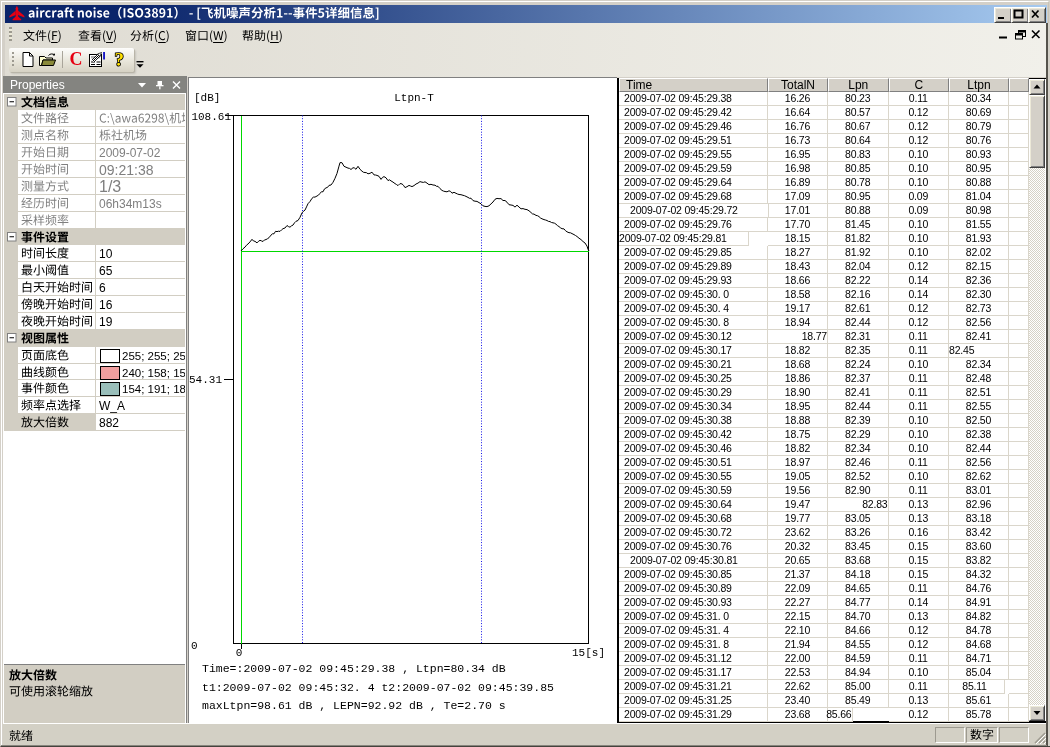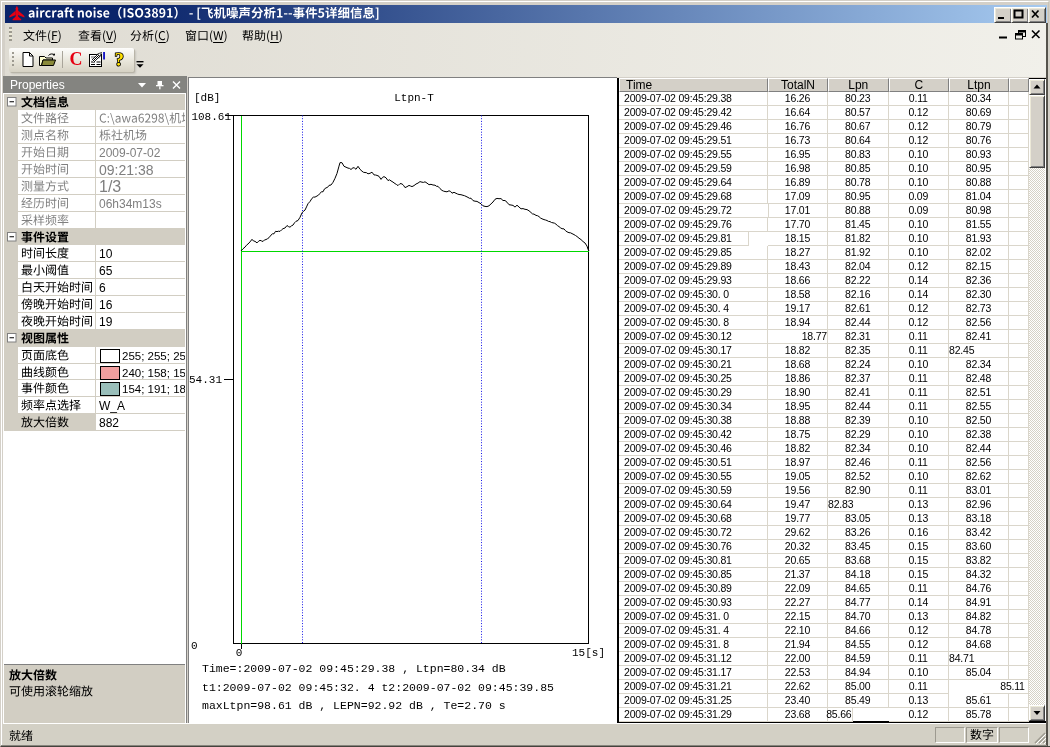--- a/index.html
+++ b/index.html
@@ -405,33 +405,33 @@
 <div class="cell" style="left:827px;top:175px;width:60.5px;height:14px;border-bottom:1px solid #dad6cb;border-right:1px solid #dad6cb;box-sizing:border-box;text-align:center;line-height:13px">80.78</div>
 <div class="cell" style="left:887.5px;top:175px;width:60.5px;height:14px;border-bottom:1px solid #dad6cb;border-right:1px solid #dad6cb;box-sizing:border-box;text-align:center;line-height:13px">0.10</div>
 <div class="cell" style="left:948px;top:175px;width:60px;height:14px;border-bottom:1px solid #dad6cb;border-right:1px solid #dad6cb;box-sizing:border-box;text-align:center;line-height:13px">80.88</div>
 <div class="cell" style="left:1008px;top:175px;width:20px;height:14px;border-bottom:1px solid #dad6cb;border-right:1px solid #dad6cb;box-sizing:border-box;text-align:center;line-height:13px"></div>
 <div class="cell" style="left:618px;top:189px;width:149px;height:14px;border-bottom:1px solid #dad6cb;border-right:1px solid #dad6cb;box-sizing:border-box;padding-left:5px;line-height:13px">2009-07-02 09:45:29.68</div>
 <div class="cell" style="left:767px;top:189px;width:60px;height:14px;border-bottom:1px solid #dad6cb;border-right:1px solid #dad6cb;box-sizing:border-box;text-align:center;line-height:13px">17.09</div>
 <div class="cell" style="left:827px;top:189px;width:60.5px;height:14px;border-bottom:1px solid #dad6cb;border-right:1px solid #dad6cb;box-sizing:border-box;text-align:center;line-height:13px">80.95</div>
 <div class="cell" style="left:887.5px;top:189px;width:60.5px;height:14px;border-bottom:1px solid #dad6cb;border-right:1px solid #dad6cb;box-sizing:border-box;text-align:center;line-height:13px">0.09</div>
 <div class="cell" style="left:948px;top:189px;width:60px;height:14px;border-bottom:1px solid #dad6cb;border-right:1px solid #dad6cb;box-sizing:border-box;text-align:center;line-height:13px">81.04</div>
 <div class="cell" style="left:1008px;top:189px;width:20px;height:14px;border-bottom:1px solid #dad6cb;border-right:1px solid #dad6cb;box-sizing:border-box;text-align:center;line-height:13px"></div>
-<div class="cell" style="left:618px;top:203px;width:150px;height:14px;border-bottom:1px solid #dad6cb;border-right:1px solid #dad6cb;box-sizing:border-box;padding-left:5px;line-height:13px">2009-07-02 09:45:29.72</div>
+<div class="cell" style="left:618px;top:203px;width:150px;height:14px;border-bottom:1px solid #dad6cb;border-right:1px solid #dad6cb;box-sizing:border-box;padding-left:11px;line-height:13px">2009-07-02 09:45:29.72</div>
 <div class="cell" style="left:767px;top:203px;width:60px;height:14px;border-bottom:1px solid #dad6cb;border-right:1px solid #dad6cb;box-sizing:border-box;text-align:center;line-height:13px">17.01</div>
 <div class="cell" style="left:827px;top:203px;width:60.5px;height:14px;border-bottom:1px solid #dad6cb;border-right:1px solid #dad6cb;box-sizing:border-box;text-align:center;line-height:13px">80.88</div>
 <div class="cell" style="left:887.5px;top:203px;width:60.5px;height:14px;border-bottom:1px solid #dad6cb;border-right:1px solid #dad6cb;box-sizing:border-box;text-align:center;line-height:13px">0.09</div>
 <div class="cell" style="left:948px;top:203px;width:60px;height:14px;border-bottom:1px solid #dad6cb;border-right:1px solid #dad6cb;box-sizing:border-box;text-align:center;line-height:13px">80.98</div>
 <div class="cell" style="left:1008px;top:203px;width:20px;height:14px;border-bottom:1px solid #dad6cb;border-right:1px solid #dad6cb;box-sizing:border-box;text-align:center;line-height:13px"></div>
 <div class="cell" style="left:618px;top:217px;width:149px;height:14px;border-bottom:1px solid #dad6cb;border-right:1px solid #dad6cb;box-sizing:border-box;padding-left:5px;line-height:13px">2009-07-02 09:45:29.76</div>
 <div class="cell" style="left:767px;top:217px;width:60px;height:14px;border-bottom:1px solid #dad6cb;border-right:1px solid #dad6cb;box-sizing:border-box;text-align:center;line-height:13px">17.70</div>
 <div class="cell" style="left:827px;top:217px;width:60.5px;height:14px;border-bottom:1px solid #dad6cb;border-right:1px solid #dad6cb;box-sizing:border-box;text-align:center;line-height:13px">81.45</div>
 <div class="cell" style="left:887.5px;top:217px;width:60.5px;height:14px;border-bottom:1px solid #dad6cb;border-right:1px solid #dad6cb;box-sizing:border-box;text-align:center;line-height:13px">0.10</div>
 <div class="cell" style="left:948px;top:217px;width:60px;height:14px;border-bottom:1px solid #dad6cb;border-right:1px solid #dad6cb;box-sizing:border-box;text-align:center;line-height:13px">81.55</div>
 <div class="cell" style="left:1008px;top:217px;width:20px;height:14px;border-bottom:1px solid #dad6cb;border-right:1px solid #dad6cb;box-sizing:border-box;text-align:center;line-height:13px"></div>
-<div class="cell" style="left:618px;top:231px;width:130px;height:14px;border-bottom:1px solid #dad6cb;border-right:1px solid #dad6cb;box-sizing:border-box;padding-left:5px;line-height:13px">2009-07-02 09:45:29.81</div>
+<div class="cell" style="left:618px;top:231px;width:130px;height:14px;border-bottom:1px solid #dad6cb;border-right:1px solid #dad6cb;box-sizing:border-box;line-height:13px">2009-07-02 09:45:29.81</div>
 <div class="cell" style="left:767px;top:231px;width:60px;height:14px;border-bottom:1px solid #dad6cb;border-right:1px solid #dad6cb;box-sizing:border-box;text-align:center;line-height:13px">18.15</div>
 <div class="cell" style="left:827px;top:231px;width:60.5px;height:14px;border-bottom:1px solid #dad6cb;border-right:1px solid #dad6cb;box-sizing:border-box;text-align:center;line-height:13px">81.82</div>
 <div class="cell" style="left:887.5px;top:231px;width:60.5px;height:14px;border-bottom:1px solid #dad6cb;border-right:1px solid #dad6cb;box-sizing:border-box;text-align:center;line-height:13px">0.10</div>
 <div class="cell" style="left:948px;top:231px;width:60px;height:14px;border-bottom:1px solid #dad6cb;border-right:1px solid #dad6cb;box-sizing:border-box;text-align:center;line-height:13px">81.93</div>
 <div class="cell" style="left:1008px;top:231px;width:20px;height:14px;border-bottom:1px solid #dad6cb;border-right:1px solid #dad6cb;box-sizing:border-box;text-align:center;line-height:13px"></div>
 <div class="cell" style="left:618px;top:245px;width:149px;height:14px;border-bottom:1px solid #dad6cb;border-right:1px solid #dad6cb;box-sizing:border-box;padding-left:5px;line-height:13px">2009-07-02 09:45:29.85</div>
 <div class="cell" style="left:767px;top:245px;width:60px;height:14px;border-bottom:1px solid #dad6cb;border-right:1px solid #dad6cb;box-sizing:border-box;text-align:center;line-height:13px">18.27</div>
 <div class="cell" style="left:827px;top:245px;width:60.5px;height:14px;border-bottom:1px solid #dad6cb;border-right:1px solid #dad6cb;box-sizing:border-box;text-align:center;line-height:13px">81.92</div>
 <div class="cell" style="left:887.5px;top:245px;width:60.5px;height:14px;border-bottom:1px solid #dad6cb;border-right:1px solid #dad6cb;box-sizing:border-box;text-align:center;line-height:13px">0.10</div>
 <div class="cell" style="left:948px;top:245px;width:60px;height:14px;border-bottom:1px solid #dad6cb;border-right:1px solid #dad6cb;box-sizing:border-box;text-align:center;line-height:13px">82.02</div>
@@ -533,43 +533,43 @@
 <div class="cell" style="left:948px;top:469px;width:60px;height:14px;border-bottom:1px solid #dad6cb;border-right:1px solid #dad6cb;box-sizing:border-box;text-align:center;line-height:13px">82.62</div>
 <div class="cell" style="left:1008px;top:469px;width:20px;height:14px;border-bottom:1px solid #dad6cb;border-right:1px solid #dad6cb;box-sizing:border-box;text-align:center;line-height:13px"></div>
 <div class="cell" style="left:618px;top:483px;width:149px;height:14px;border-bottom:1px solid #dad6cb;border-right:1px solid #dad6cb;box-sizing:border-box;padding-left:5px;line-height:13px">2009-07-02 09:45:30.59</div>
 <div class="cell" style="left:767px;top:483px;width:60px;height:14px;border-bottom:1px solid #dad6cb;border-right:1px solid #dad6cb;box-sizing:border-box;text-align:center;line-height:13px">19.56</div>
 <div class="cell" style="left:827px;top:483px;width:60.5px;height:14px;border-bottom:1px solid #dad6cb;border-right:1px solid #dad6cb;box-sizing:border-box;text-align:center;line-height:13px">82.90</div>
 <div class="cell" style="left:887.5px;top:483px;width:60.5px;height:14px;border-bottom:1px solid #dad6cb;border-right:1px solid #dad6cb;box-sizing:border-box;text-align:center;line-height:13px">0.11</div>
 <div class="cell" style="left:948px;top:483px;width:60px;height:14px;border-bottom:1px solid #dad6cb;border-right:1px solid #dad6cb;box-sizing:border-box;text-align:center;line-height:13px">83.01</div>
 <div class="cell" style="left:1008px;top:483px;width:20px;height:14px;border-bottom:1px solid #dad6cb;border-right:1px solid #dad6cb;box-sizing:border-box;text-align:center;line-height:13px"></div>
 <div class="cell" style="left:618px;top:497px;width:149px;height:14px;border-bottom:1px solid #dad6cb;border-right:1px solid #dad6cb;box-sizing:border-box;padding-left:5px;line-height:13px">2009-07-02 09:45:30.64</div>
 <div class="cell" style="left:767px;top:497px;width:60px;height:14px;border-bottom:1px solid #dad6cb;border-right:1px solid #dad6cb;box-sizing:border-box;text-align:center;line-height:13px">19.47</div>
-<div class="cell" style="left:827px;top:497px;width:60.5px;height:14px;border-bottom:1px solid #dad6cb;border-right:1px solid #dad6cb;box-sizing:border-box;text-align:left;line-height:13px">82.83</div>
+<div class="cell" style="left:827px;top:497px;width:60.5px;height:14px;border-bottom:1px solid #dad6cb;border-right:1px solid #dad6cb;box-sizing:border-box;text-align:right;line-height:13px">82.83</div>
 <div class="cell" style="left:887.5px;top:497px;width:60.5px;height:14px;border-bottom:1px solid #dad6cb;border-right:1px solid #dad6cb;box-sizing:border-box;text-align:center;line-height:13px">0.13</div>
 <div class="cell" style="left:948px;top:497px;width:60px;height:14px;border-bottom:1px solid #dad6cb;border-right:1px solid #dad6cb;box-sizing:border-box;text-align:center;line-height:13px">82.96</div>
 <div class="cell" style="left:1008px;top:497px;width:20px;height:14px;border-bottom:1px solid #dad6cb;border-right:1px solid #dad6cb;box-sizing:border-box;text-align:center;line-height:13px"></div>
 <div class="cell" style="left:618px;top:511px;width:149px;height:14px;border-bottom:1px solid #dad6cb;border-right:1px solid #dad6cb;box-sizing:border-box;padding-left:5px;line-height:13px">2009-07-02 09:45:30.68</div>
 <div class="cell" style="left:767px;top:511px;width:60px;height:14px;border-bottom:1px solid #dad6cb;border-right:1px solid #dad6cb;box-sizing:border-box;text-align:center;line-height:13px">19.77</div>
 <div class="cell" style="left:827px;top:511px;width:60.5px;height:14px;border-bottom:1px solid #dad6cb;border-right:1px solid #dad6cb;box-sizing:border-box;text-align:center;line-height:13px">83.05</div>
 <div class="cell" style="left:887.5px;top:511px;width:60.5px;height:14px;border-bottom:1px solid #dad6cb;border-right:1px solid #dad6cb;box-sizing:border-box;text-align:center;line-height:13px">0.13</div>
 <div class="cell" style="left:948px;top:511px;width:60px;height:14px;border-bottom:1px solid #dad6cb;border-right:1px solid #dad6cb;box-sizing:border-box;text-align:center;line-height:13px">83.18</div>
 <div class="cell" style="left:1008px;top:511px;width:20px;height:14px;border-bottom:1px solid #dad6cb;border-right:1px solid #dad6cb;box-sizing:border-box;text-align:center;line-height:13px"></div>
 <div class="cell" style="left:618px;top:525px;width:149px;height:14px;border-bottom:1px solid #dad6cb;border-right:1px solid #dad6cb;box-sizing:border-box;padding-left:5px;line-height:13px">2009-07-02 09:45:30.72</div>
-<div class="cell" style="left:767px;top:525px;width:60px;height:14px;border-bottom:1px solid #dad6cb;border-right:1px solid #dad6cb;box-sizing:border-box;text-align:center;line-height:13px">29.62</div>
+<div class="cell" style="left:767px;top:525px;width:60px;height:14px;border-bottom:1px solid #dad6cb;border-right:1px solid #dad6cb;box-sizing:border-box;text-align:center;line-height:13px">23.62</div>
 <div class="cell" style="left:827px;top:525px;width:60.5px;height:14px;border-bottom:1px solid #dad6cb;border-right:1px solid #dad6cb;box-sizing:border-box;text-align:center;line-height:13px">83.26</div>
 <div class="cell" style="left:887.5px;top:525px;width:60.5px;height:14px;border-bottom:1px solid #dad6cb;border-right:1px solid #dad6cb;box-sizing:border-box;text-align:center;line-height:13px">0.16</div>
 <div class="cell" style="left:948px;top:525px;width:60px;height:14px;border-bottom:1px solid #dad6cb;border-right:1px solid #dad6cb;box-sizing:border-box;text-align:center;line-height:13px">83.42</div>
 <div class="cell" style="left:1008px;top:525px;width:20px;height:14px;border-bottom:1px solid #dad6cb;border-right:1px solid #dad6cb;box-sizing:border-box;text-align:center;line-height:13px"></div>
 <div class="cell" style="left:618px;top:539px;width:149px;height:14px;border-bottom:1px solid #dad6cb;border-right:1px solid #dad6cb;box-sizing:border-box;padding-left:5px;line-height:13px">2009-07-02 09:45:30.76</div>
 <div class="cell" style="left:767px;top:539px;width:60px;height:14px;border-bottom:1px solid #dad6cb;border-right:1px solid #dad6cb;box-sizing:border-box;text-align:center;line-height:13px">20.32</div>
 <div class="cell" style="left:827px;top:539px;width:60.5px;height:14px;border-bottom:1px solid #dad6cb;border-right:1px solid #dad6cb;box-sizing:border-box;text-align:center;line-height:13px">83.45</div>
 <div class="cell" style="left:887.5px;top:539px;width:60.5px;height:14px;border-bottom:1px solid #dad6cb;border-right:1px solid #dad6cb;box-sizing:border-box;text-align:center;line-height:13px">0.15</div>
 <div class="cell" style="left:948px;top:539px;width:60px;height:14px;border-bottom:1px solid #dad6cb;border-right:1px solid #dad6cb;box-sizing:border-box;text-align:center;line-height:13px">83.60</div>
 <div class="cell" style="left:1008px;top:539px;width:20px;height:14px;border-bottom:1px solid #dad6cb;border-right:1px solid #dad6cb;box-sizing:border-box;text-align:center;line-height:13px"></div>
-<div class="cell" style="left:618px;top:553px;width:149px;height:14px;border-bottom:1px solid #dad6cb;border-right:1px solid #dad6cb;box-sizing:border-box;padding-left:5px;line-height:13px">2009-07-02 09:45:30.81</div>
+<div class="cell" style="left:618px;top:553px;width:149px;height:14px;border-bottom:1px solid #dad6cb;border-right:1px solid #dad6cb;box-sizing:border-box;padding-left:11px;line-height:13px">2009-07-02 09:45:30.81</div>
 <div class="cell" style="left:767px;top:553px;width:60px;height:14px;border-bottom:1px solid #dad6cb;border-right:1px solid #dad6cb;box-sizing:border-box;text-align:center;line-height:13px">20.65</div>
 <div class="cell" style="left:827px;top:553px;width:60.5px;height:14px;border-bottom:1px solid #dad6cb;border-right:1px solid #dad6cb;box-sizing:border-box;text-align:center;line-height:13px">83.68</div>
 <div class="cell" style="left:887.5px;top:553px;width:60.5px;height:14px;border-bottom:1px solid #dad6cb;border-right:1px solid #dad6cb;box-sizing:border-box;text-align:center;line-height:13px">0.15</div>
 <div class="cell" style="left:948px;top:553px;width:60px;height:14px;border-bottom:1px solid #dad6cb;border-right:1px solid #dad6cb;box-sizing:border-box;text-align:center;line-height:13px">83.82</div>
 <div class="cell" style="left:1008px;top:553px;width:20px;height:14px;border-bottom:1px solid #dad6cb;border-right:1px solid #dad6cb;box-sizing:border-box;text-align:center;line-height:13px"></div>
 <div class="cell" style="left:618px;top:567px;width:149px;height:14px;border-bottom:1px solid #dad6cb;border-right:1px solid #dad6cb;box-sizing:border-box;padding-left:5px;line-height:13px">2009-07-02 09:45:30.85</div>
 <div class="cell" style="left:767px;top:567px;width:60px;height:14px;border-bottom:1px solid #dad6cb;border-right:1px solid #dad6cb;box-sizing:border-box;text-align:center;line-height:13px">21.37</div>
 <div class="cell" style="left:827px;top:567px;width:60.5px;height:14px;border-bottom:1px solid #dad6cb;border-right:1px solid #dad6cb;box-sizing:border-box;text-align:center;line-height:13px">84.18</div>
 <div class="cell" style="left:887.5px;top:567px;width:60.5px;height:14px;border-bottom:1px solid #dad6cb;border-right:1px solid #dad6cb;box-sizing:border-box;text-align:center;line-height:13px">0.15</div>
 <div class="cell" style="left:948px;top:567px;width:60px;height:14px;border-bottom:1px solid #dad6cb;border-right:1px solid #dad6cb;box-sizing:border-box;text-align:center;line-height:13px">84.32</div>
@@ -601,33 +601,33 @@
 <div class="cell" style="left:618px;top:637px;width:149px;height:14px;border-bottom:1px solid #dad6cb;border-right:1px solid #dad6cb;box-sizing:border-box;padding-left:5px;line-height:13px">2009-07-02 09:45:31. 8</div>
 <div class="cell" style="left:767px;top:637px;width:60px;height:14px;border-bottom:1px solid #dad6cb;border-right:1px solid #dad6cb;box-sizing:border-box;text-align:center;line-height:13px">21.94</div>
 <div class="cell" style="left:827px;top:637px;width:60.5px;height:14px;border-bottom:1px solid #dad6cb;border-right:1px solid #dad6cb;box-sizing:border-box;text-align:center;line-height:13px">84.55</div>
 <div class="cell" style="left:887.5px;top:637px;width:60.5px;height:14px;border-bottom:1px solid #dad6cb;border-right:1px solid #dad6cb;box-sizing:border-box;text-align:center;line-height:13px">0.12</div>
 <div class="cell" style="left:948px;top:637px;width:60px;height:14px;border-bottom:1px solid #dad6cb;border-right:1px solid #dad6cb;box-sizing:border-box;text-align:center;line-height:13px">84.68</div>
 <div class="cell" style="left:1008px;top:637px;width:20px;height:14px;border-bottom:1px solid #dad6cb;border-right:1px solid #dad6cb;box-sizing:border-box;text-align:center;line-height:13px"></div>
 <div class="cell" style="left:618px;top:651px;width:149px;height:14px;border-bottom:1px solid #dad6cb;border-right:1px solid #dad6cb;box-sizing:border-box;padding-left:5px;line-height:13px">2009-07-02 09:45:31.12</div>
 <div class="cell" style="left:767px;top:651px;width:60px;height:14px;border-bottom:1px solid #dad6cb;border-right:1px solid #dad6cb;box-sizing:border-box;text-align:center;line-height:13px">22.00</div>
 <div class="cell" style="left:827px;top:651px;width:60.5px;height:14px;border-bottom:1px solid #dad6cb;border-right:1px solid #dad6cb;box-sizing:border-box;text-align:center;line-height:13px">84.59</div>
 <div class="cell" style="left:887.5px;top:651px;width:60.5px;height:14px;border-bottom:1px solid #dad6cb;border-right:1px solid #dad6cb;box-sizing:border-box;text-align:center;line-height:13px">0.11</div>
-<div class="cell" style="left:948px;top:651px;width:60px;height:14px;border-bottom:1px solid #dad6cb;border-right:1px solid #dad6cb;box-sizing:border-box;line-height:13px">84.71</div>
+<div class="cell" style="left:948px;top:651px;width:60px;height:14px;border-bottom:1px solid #dad6cb;border-right:1px solid #dad6cb;box-sizing:border-box;text-align:center;line-height:13px">84.71</div>
 <div class="cell" style="left:1008px;top:651px;width:20px;height:14px;border-bottom:1px solid #dad6cb;border-right:1px solid #dad6cb;box-sizing:border-box;text-align:center;line-height:13px"></div>
 <div class="cell" style="left:618px;top:665px;width:149px;height:14px;border-bottom:1px solid #dad6cb;border-right:1px solid #dad6cb;box-sizing:border-box;padding-left:5px;line-height:13px">2009-07-02 09:45:31.17</div>
 <div class="cell" style="left:767px;top:665px;width:60px;height:14px;border-bottom:1px solid #dad6cb;border-right:1px solid #dad6cb;box-sizing:border-box;text-align:center;line-height:13px">22.53</div>
 <div class="cell" style="left:827px;top:665px;width:60.5px;height:14px;border-bottom:1px solid #dad6cb;border-right:1px solid #dad6cb;box-sizing:border-box;text-align:center;line-height:13px">84.94</div>
 <div class="cell" style="left:887.5px;top:665px;width:60.5px;height:14px;border-bottom:1px solid #dad6cb;border-right:1px solid #dad6cb;box-sizing:border-box;text-align:center;line-height:13px">0.10</div>
 <div class="cell" style="left:948px;top:665px;width:60px;height:14px;border-bottom:1px solid #dad6cb;border-right:1px solid #dad6cb;box-sizing:border-box;text-align:center;line-height:13px">85.04</div>
 <div class="cell" style="left:1008px;top:665px;width:20px;height:14px;border-bottom:1px solid #dad6cb;border-right:1px solid #dad6cb;box-sizing:border-box;text-align:center;line-height:13px"></div>
 <div class="cell" style="left:618px;top:679px;width:149px;height:14px;border-bottom:1px solid #dad6cb;border-right:1px solid #dad6cb;box-sizing:border-box;padding-left:5px;line-height:13px">2009-07-02 09:45:31.21</div>
 <div class="cell" style="left:767px;top:679px;width:60px;height:14px;border-bottom:1px solid #dad6cb;border-right:1px solid #dad6cb;box-sizing:border-box;text-align:center;line-height:13px">22.62</div>
 <div class="cell" style="left:827px;top:679px;width:60.5px;height:14px;border-bottom:1px solid #dad6cb;border-right:1px solid #dad6cb;box-sizing:border-box;text-align:center;line-height:13px">85.00</div>
 <div class="cell" style="left:887.5px;top:679px;width:60.5px;height:14px;border-bottom:1px solid #dad6cb;border-right:1px solid #dad6cb;box-sizing:border-box;text-align:center;line-height:13px">0.11</div>
-<div class="cell" style="left:982px;top:679px;width:60px;height:14px;border-bottom:1px solid #dad6cb;border-right:1px solid #dad6cb;box-sizing:border-box;text-align:center;line-height:13px">85.11</div>
+<div class="cell" style="left:944px;top:679px;width:60px;height:14px;border-bottom:1px solid #dad6cb;border-right:1px solid #dad6cb;box-sizing:border-box;text-align:center;line-height:13px">85.11</div>
 <div class="cell" style="left:1008px;top:679px;width:20px;height:14px;border-bottom:1px solid #dad6cb;border-right:1px solid #dad6cb;box-sizing:border-box;text-align:center;line-height:13px"></div>
 <div class="cell" style="left:618px;top:693px;width:149px;height:14px;border-bottom:1px solid #dad6cb;border-right:1px solid #dad6cb;box-sizing:border-box;padding-left:5px;line-height:13px">2009-07-02 09:45:31.25</div>
 <div class="cell" style="left:767px;top:693px;width:60px;height:14px;border-bottom:1px solid #dad6cb;border-right:1px solid #dad6cb;box-sizing:border-box;text-align:center;line-height:13px">23.40</div>
 <div class="cell" style="left:827px;top:693px;width:60.5px;height:14px;border-bottom:1px solid #dad6cb;border-right:1px solid #dad6cb;box-sizing:border-box;text-align:center;line-height:13px">85.49</div>
 <div class="cell" style="left:887.5px;top:693px;width:60.5px;height:14px;border-bottom:1px solid #dad6cb;border-right:1px solid #dad6cb;box-sizing:border-box;text-align:center;line-height:13px">0.13</div>
 <div class="cell" style="left:948px;top:693px;width:60px;height:14px;border-bottom:1px solid #dad6cb;border-right:1px solid #dad6cb;box-sizing:border-box;text-align:center;line-height:13px">85.61</div>
 <div class="cell" style="left:1008px;top:693px;width:20px;height:14px;border-bottom:1px solid #dad6cb;border-right:1px solid #dad6cb;box-sizing:border-box;text-align:center;line-height:13px"></div>
 <div class="cell" style="left:618px;top:707px;width:149px;height:14px;border-bottom:1px solid #dad6cb;border-right:1px solid #dad6cb;box-sizing:border-box;padding-left:5px;line-height:13px">2009-07-02 09:45:31.29</div>
 <div class="cell" style="left:767px;top:707px;width:60px;height:14px;border-bottom:1px solid #dad6cb;border-right:1px solid #dad6cb;box-sizing:border-box;text-align:center;line-height:13px">23.68</div>
 <div class="cell" style="left:791px;top:707px;width:60.5px;height:14px;border-bottom:1px solid #dad6cb;border-right:1px solid #dad6cb;box-sizing:border-box;text-align:right;line-height:13px">85.66</div>

